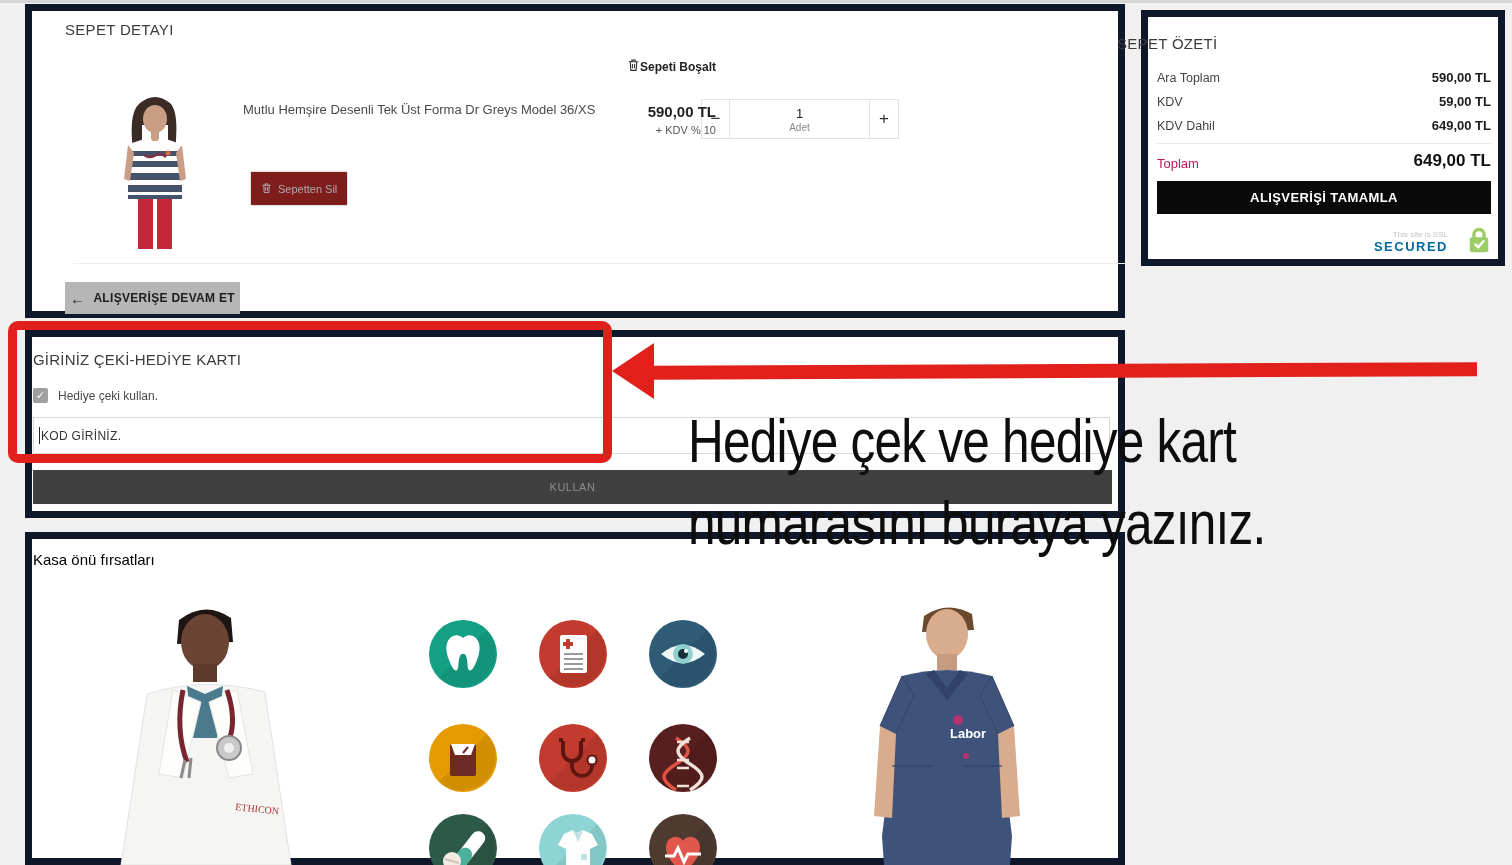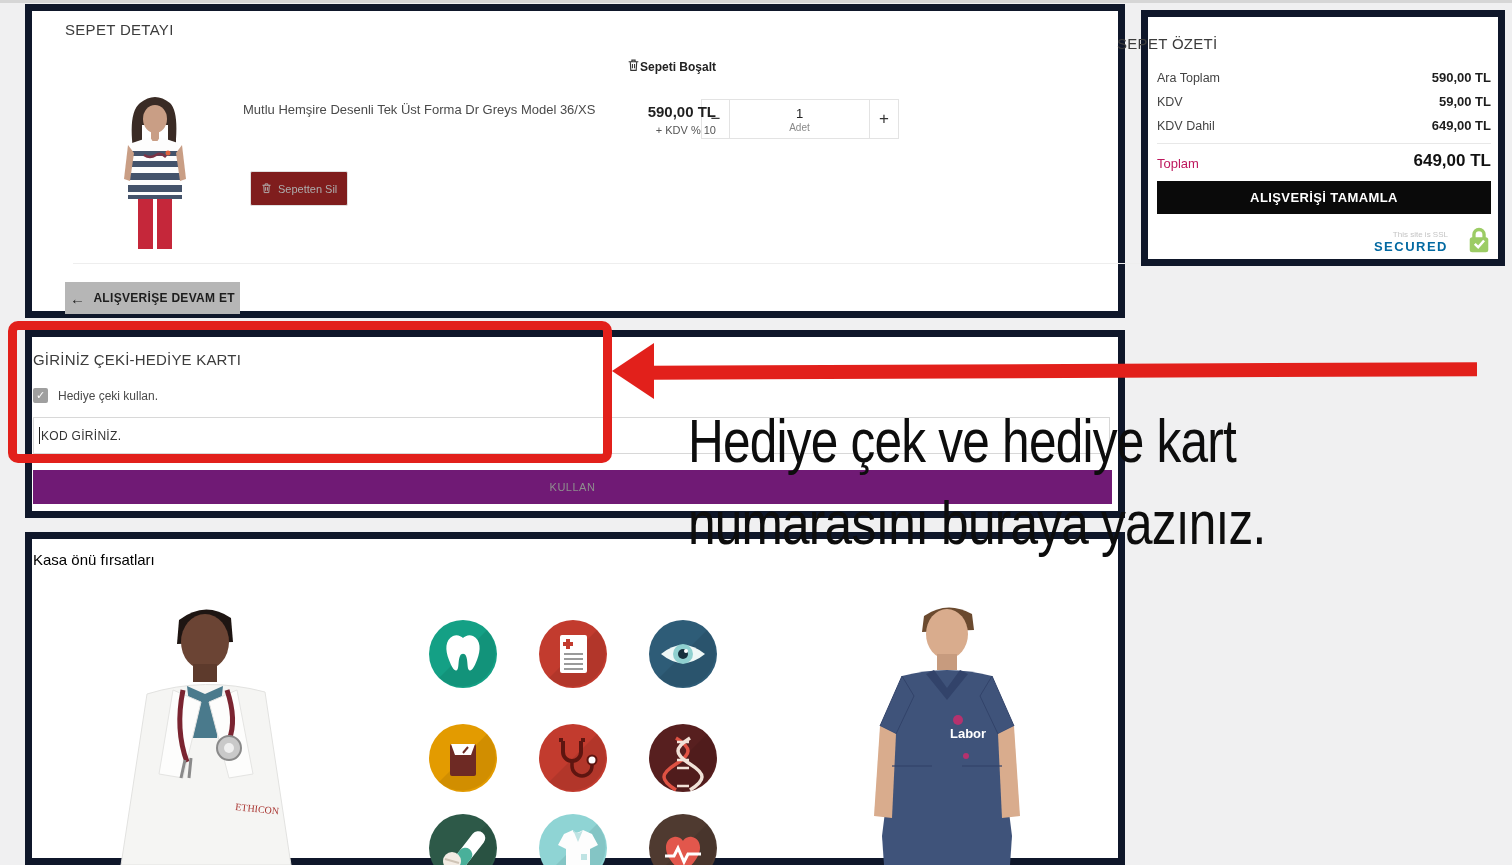--- a/index.html
+++ b/index.html
@@ -58,21 +58,21 @@
   .gift-card { left:25px; top:330px; width:1100px; height:188px; }
   .gift-title { left:33px; top:351px; font-size:15px; color:#3c3c3c; letter-spacing:.2px; }
   .gift-check { left:33px; top:388px; width:15px; height:15px; background:#9f9f9f;
     border-radius:2px; display:flex; align-items:center; justify-content:center;
     color:#fff; font-size:11px; cursor:pointer; }
   .gift-check-label { left:58px; top:389px; font-size:12px; color:#4a4a4a; }
   .gift-input { left:33px; top:417px; width:1077px; height:37px; border:1px solid #d8d8d8;
     padding-left:7px; font-size:12px; color:#333; letter-spacing:.3px; background:#fff;
     font-family:"Liberation Sans", sans-serif; }
   .text-caret { left:39px; top:427px; width:1px; height:17px; background:#222; z-index:5; }
-  .use-btn { left:33px; top:470px; width:1079px; height:34px; background:#701a75;
+  .use-btn { left:33px; top:470px; width:1079px; height:34px; background:#404040;
     border:none; color:#8e8e8e; font-size:11px; letter-spacing:.5px;
     display:flex; align-items:center; justify-content:center; cursor:pointer; }
 
   
   .deals-card { left:25px; top:532px; width:1100px; height:333px; }
   .deals-title { left:33px; top:551px; font-size:15px; color:#000000; }
   .doctor-photo { left:113px; top:598px; width:200px; height:267px; }
   .nurse-photo { left:862px; top:596px; width:170px; height:269px; }
   .deal-icon { width:68px; height:68px; }
 

